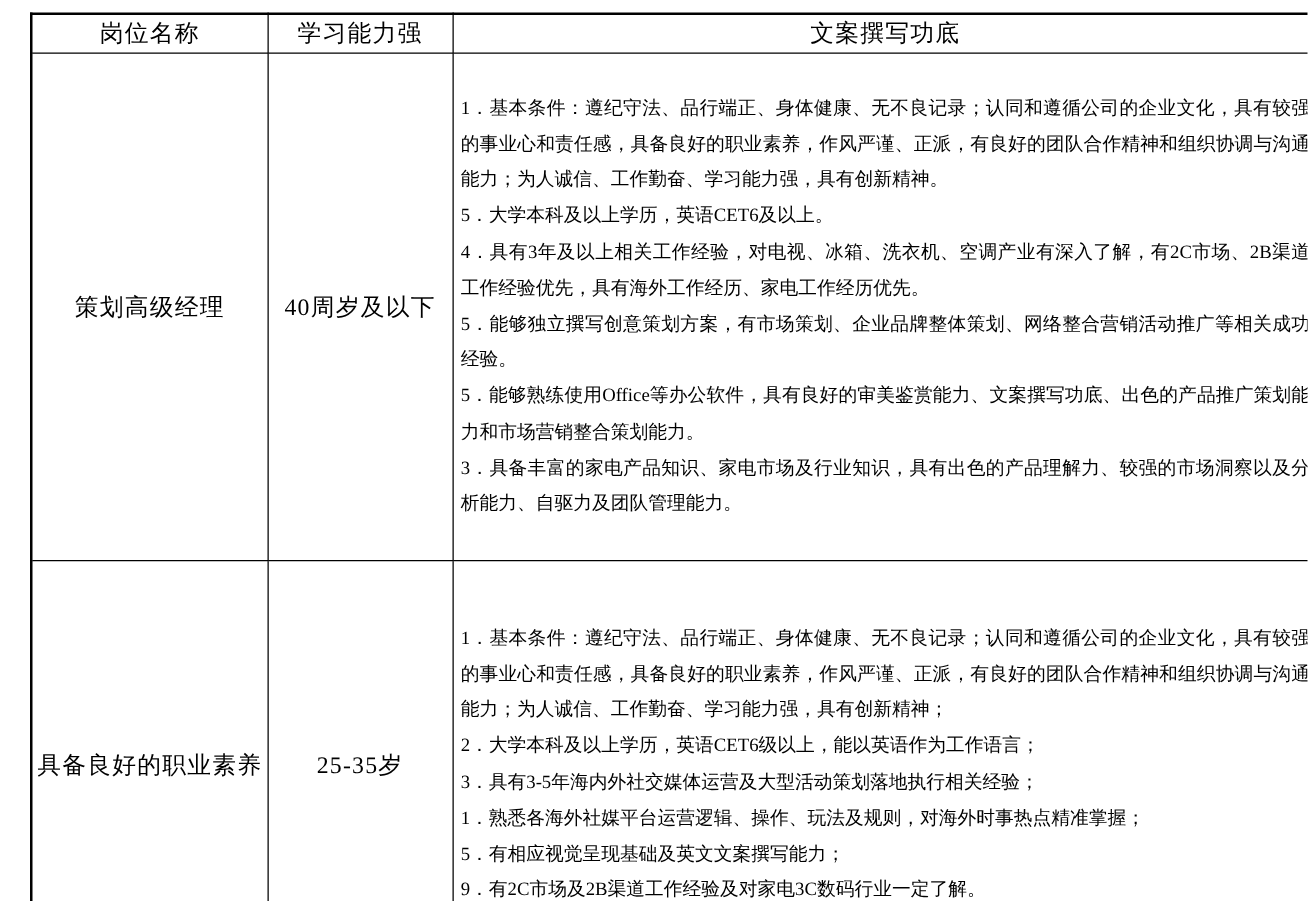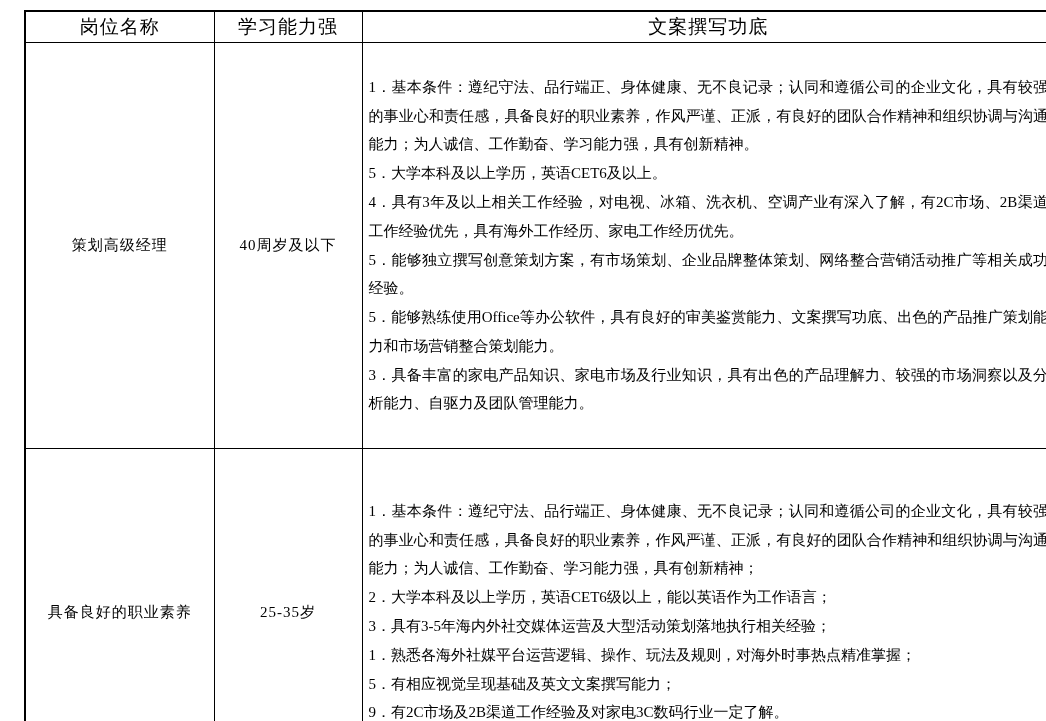--- a/index.html
+++ b/index.html
@@ -34,21 +34,21 @@
   }
   th {
     font-weight: normal;
     font-size: 19px;
     height: 30px;
     text-align: center;
     vertical-align: middle;
     letter-spacing: 1px;
   }
   td.pos-cell, td.age-cell {
-    font-size: 15px;
+    font-size: 19px;
     text-align: center;
     vertical-align: middle;
     letter-spacing: 1px;
   }
   td.req-cell {
     font-size: 15px;
     line-height: 28.8px;
     vertical-align: middle;
     padding: 16px 6px;
     text-align: justify;

